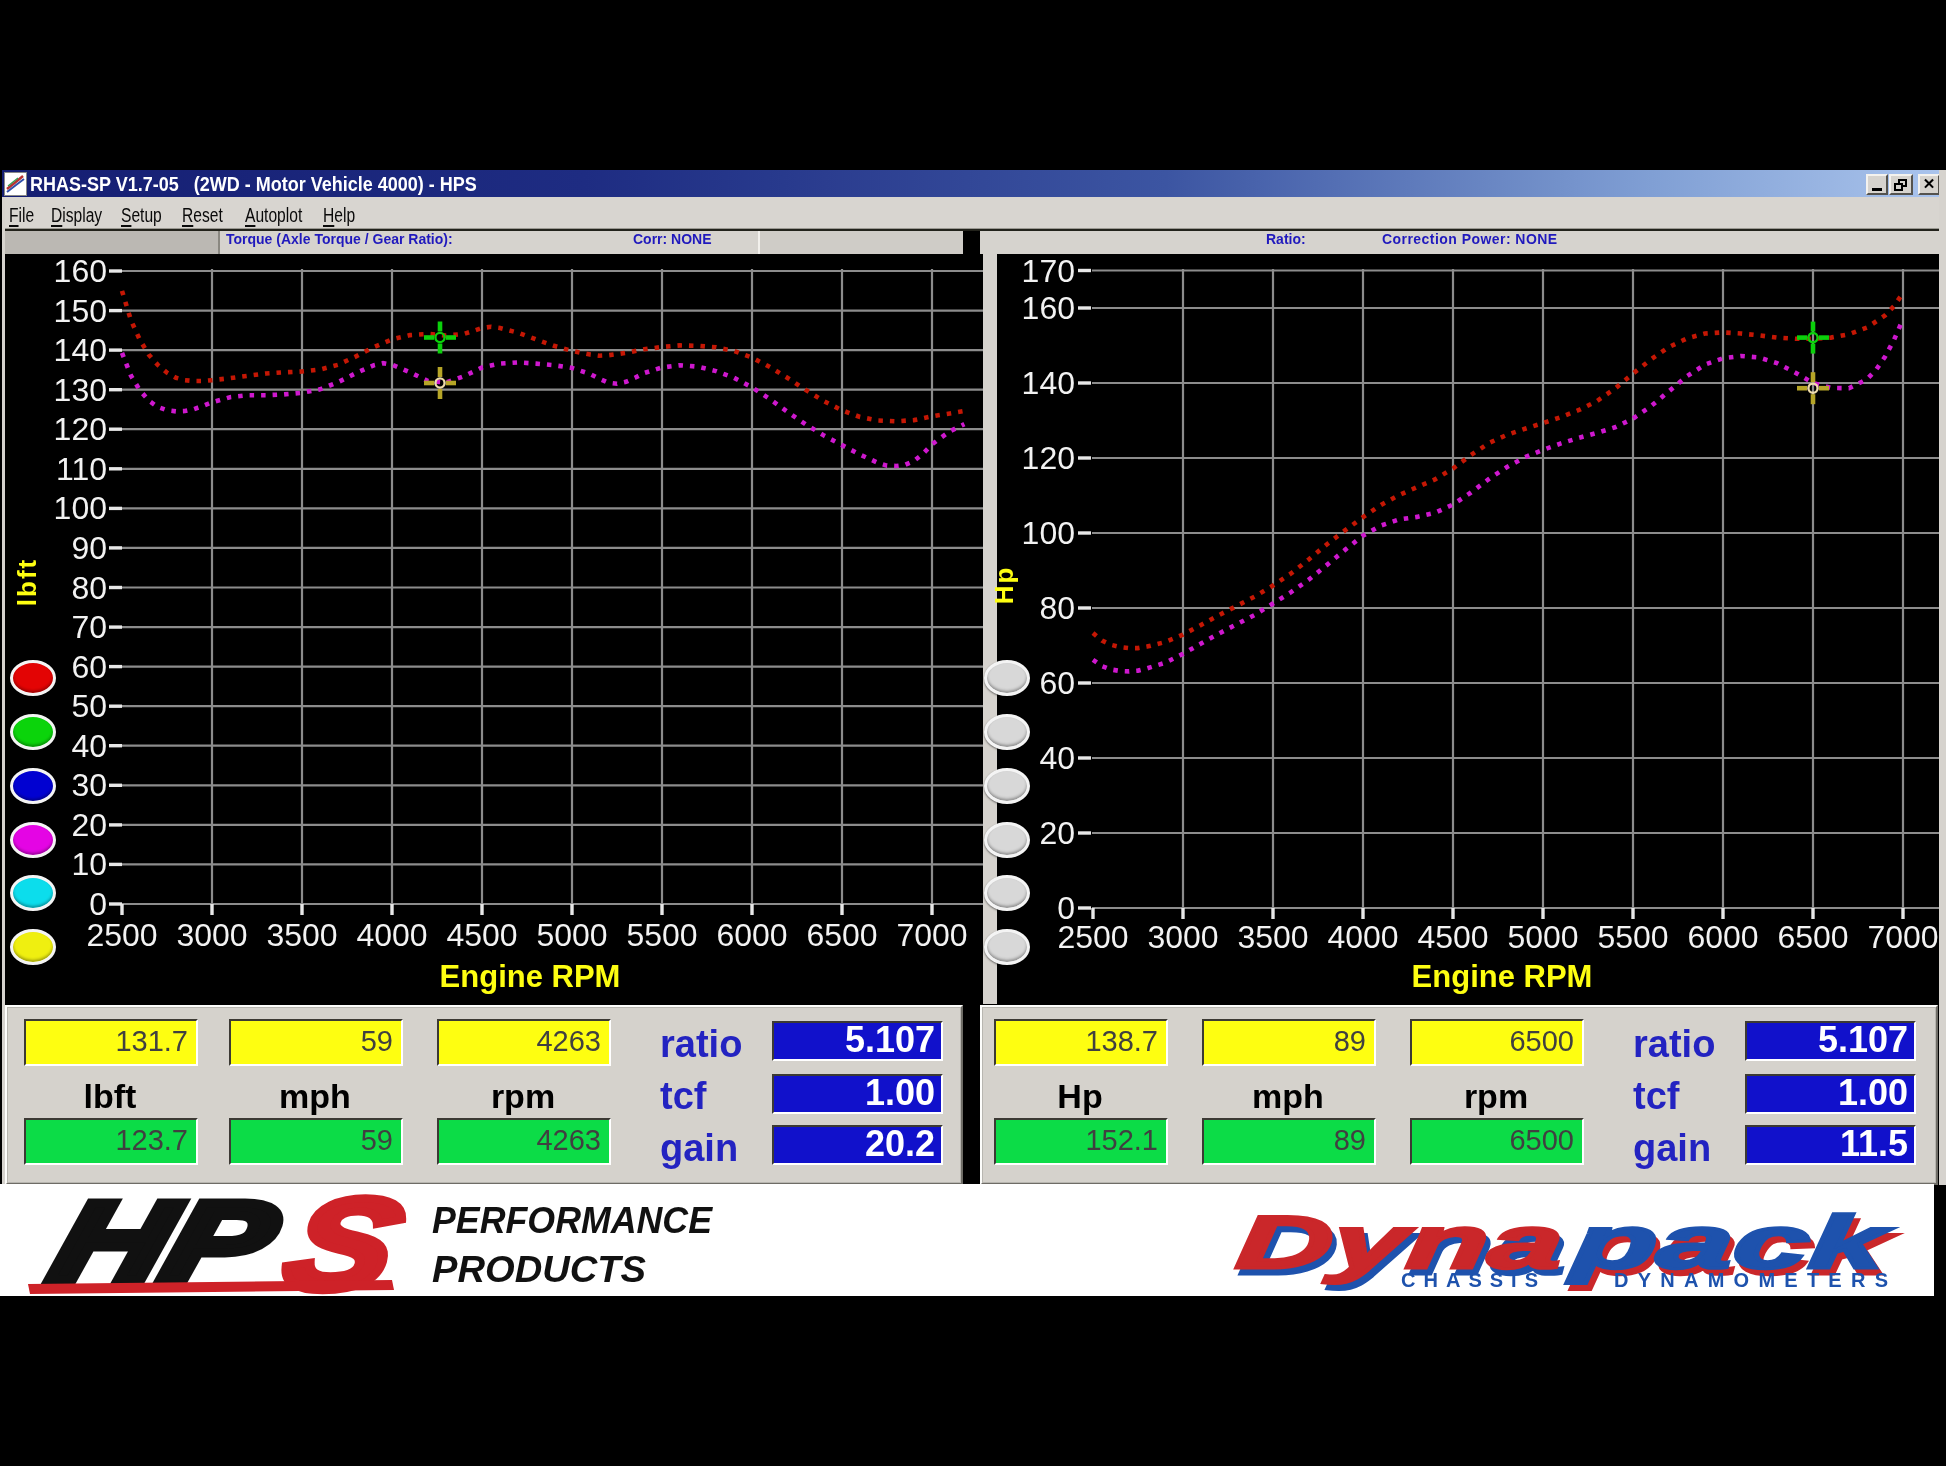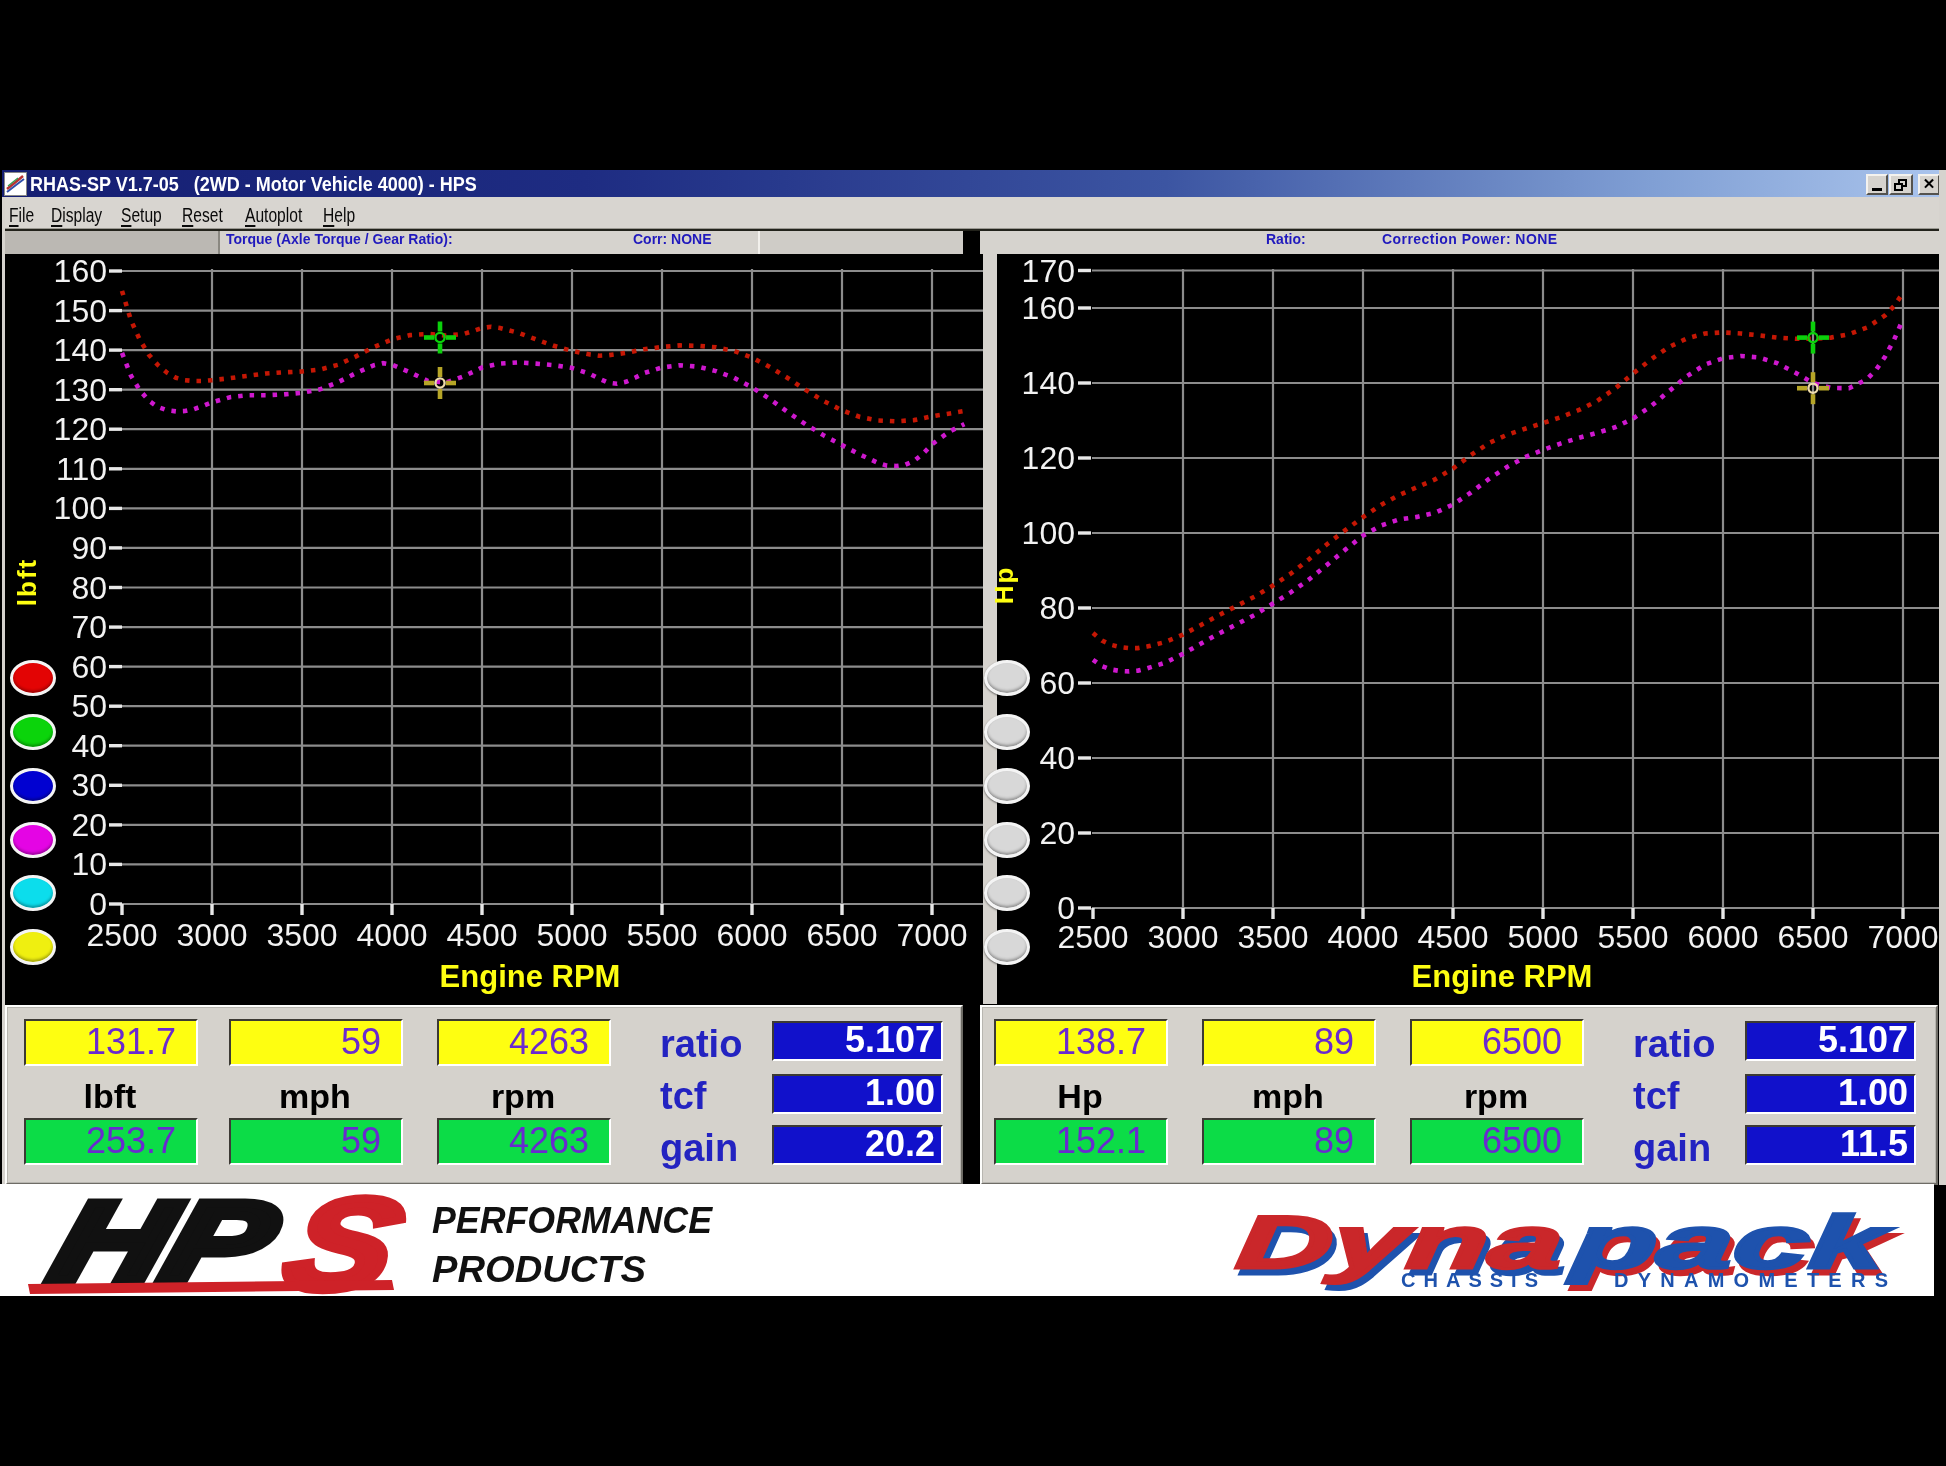--- a/index.html
+++ b/index.html
@@ -14,21 +14,21 @@
 .hstrip{top:231px;height:23px;background:#d6d3ce}
 .htext{top:231px;font-size:14px;font-weight:bold;color:#2018c8;white-space:nowrap}
 .plot{top:254px;height:750px;background:#000}
 .divider{left:983px;top:254px;width:14px;height:750px;background:#d6d3ce}
 .rborder{left:1939px;top:170px;width:7px;height:1015px;background:#d6d3ce}
 .lborder{left:2px;top:197px;width:3px;height:988px;background:#d6d3ce}
 .oval{position:absolute;width:46px;height:36px;border-radius:50%;border:3px solid #f4f4f4;box-shadow:0 1px 2px #00000088, inset 0 -2px 3px #00000055}
 .oval.gr{background:#d8d8d8}
 .ylabel{position:absolute;width:80px;height:40px;display:flex;align-items:center;justify-content:center;color:#ffff00;font-size:26px;font-weight:bold;letter-spacing:2px}
 .panel{top:1005px;width:958px;height:180px;background:#d5d2cc;border:2px solid;border-color:#fdfdfb #6e6c66 #6e6c66 #fdfdfb;box-shadow:inset 0 0 0 1px #b8b6b0}
-.vbox{position:absolute;height:47px;border:2px solid;border-color:#3c3a34 #ffffff #ffffff #3c3a34;font-size:36px;text-align:right;padding-right:20px;line-height:41px;color:#6d28d9}
+.vbox{position:absolute;height:47px;border:2px solid;border-color:#3c3a34 #ffffff #ffffff #3c3a34;font-size:29px;text-align:right;padding-right:8px;line-height:41px;color:#404040}
 .bluebox{position:absolute;width:171px;height:40px;border:2px solid;border-color:#3c3a34 #ffffff #ffffff #3c3a34;background:#1010d8;color:#fff;font-size:36px;text-align:right;padding-right:6px;line-height:34px;font-weight:bold}
 .plabel{position:absolute;width:172px;text-align:center;font-size:34px;font-weight:bold;color:#000}
 .btext{position:absolute;font-size:38px;font-weight:bold;color:#2222cc}
 .logostrip{left:0;top:1184px;width:1934px;height:112px;background:#fff}
 </style></head>
 <body>
 <div style="position:absolute;left:0;top:0;width:1946px;height:1466px;filter:blur(0.55px) saturate(0.93)">
 <div class="abs titlebar"></div>
 <div class="abs ticon"><svg width="21" height="22" viewBox="0 0 21 22">
         <rect x="0" y="0" width="21" height="22" fill="#fff"></rect>
@@ -246,21 +246,21 @@
     <div class="oval gr" style="left:984px;top:660px"></div>
     <div class="oval gr" style="left:984px;top:714px"></div>
     <div class="oval gr" style="left:984px;top:768px"></div>
     <div class="oval gr" style="left:984px;top:822px"></div>
     <div class="oval gr" style="left:984px;top:875px"></div>
     <div class="oval gr" style="left:984px;top:929px"></div>
 <div class="ylabel" style="left:-13px;top:562px;transform:rotate(-90deg)">lbft</div>
 <div class="ylabel" style="left:964px;top:565px;transform:rotate(-90deg)">Hp</div>
 <div class="abs panel" style="left:5px"></div>
     <div class="vbox" style="left:24px;top:1019px;width:174px;background:#ffff00">131.7</div>
-    <div class="vbox" style="left:24px;top:1118px;width:174px;background:#00e040">253.7</div>
+    <div class="vbox" style="left:24px;top:1118px;width:174px;background:#00e040">123.7</div>
     <div class="plabel" style="left:24px;top:1077px">lbft</div>
     <div class="vbox" style="left:229px;top:1019px;width:174px;background:#ffff00">59</div>
     <div class="vbox" style="left:229px;top:1118px;width:174px;background:#00e040">59</div>
     <div class="plabel" style="left:229px;top:1077px">mph</div>
     <div class="vbox" style="left:437px;top:1019px;width:174px;background:#ffff00">4263</div>
     <div class="vbox" style="left:437px;top:1118px;width:174px;background:#00e040">4263</div>
     <div class="plabel" style="left:437px;top:1077px">rpm</div>
     <div class="btext" style="left:660px;top:1023px">ratio</div>
     <div class="btext" style="left:660px;top:1075px">tcf</div>
     <div class="btext" style="left:660px;top:1127px">gain</div>

